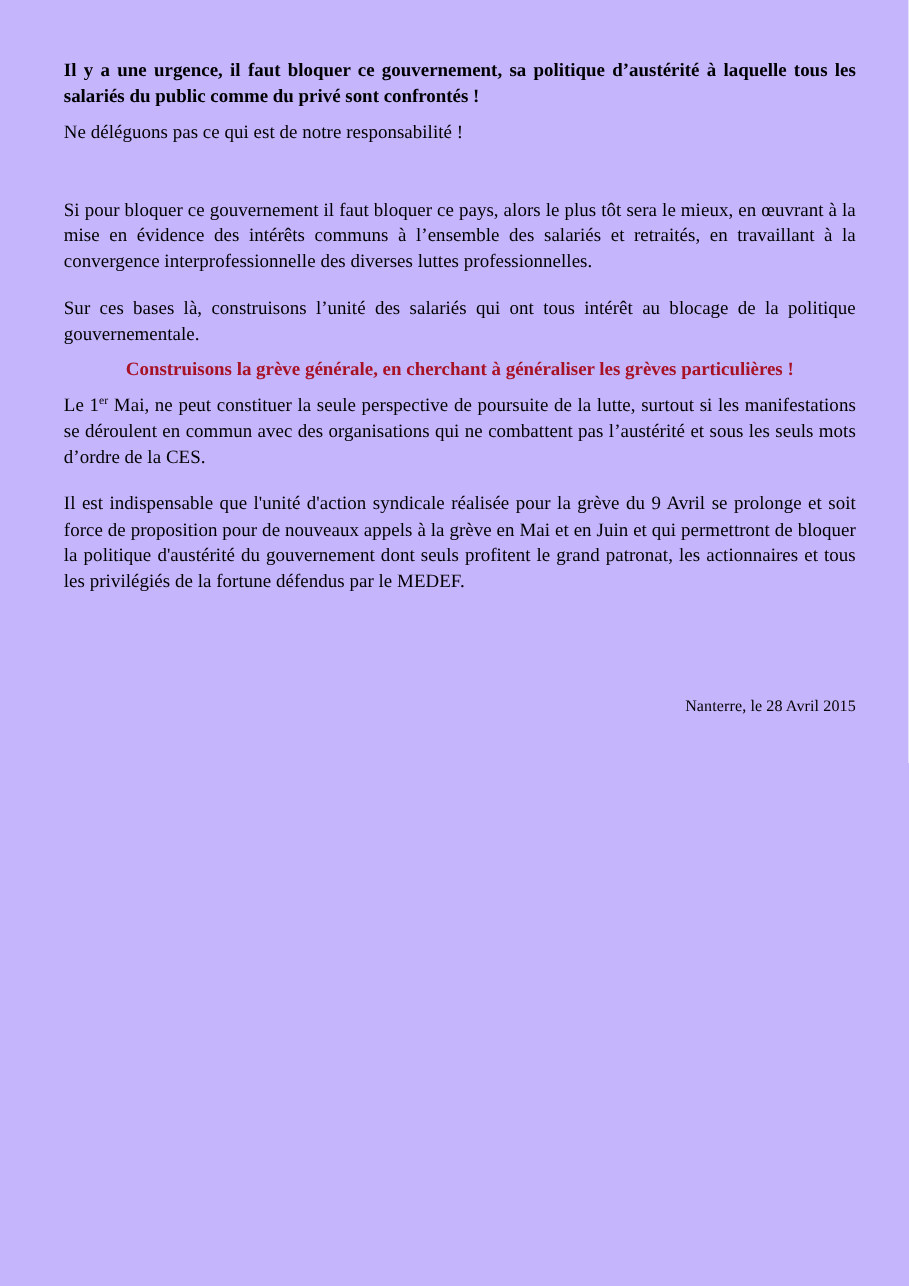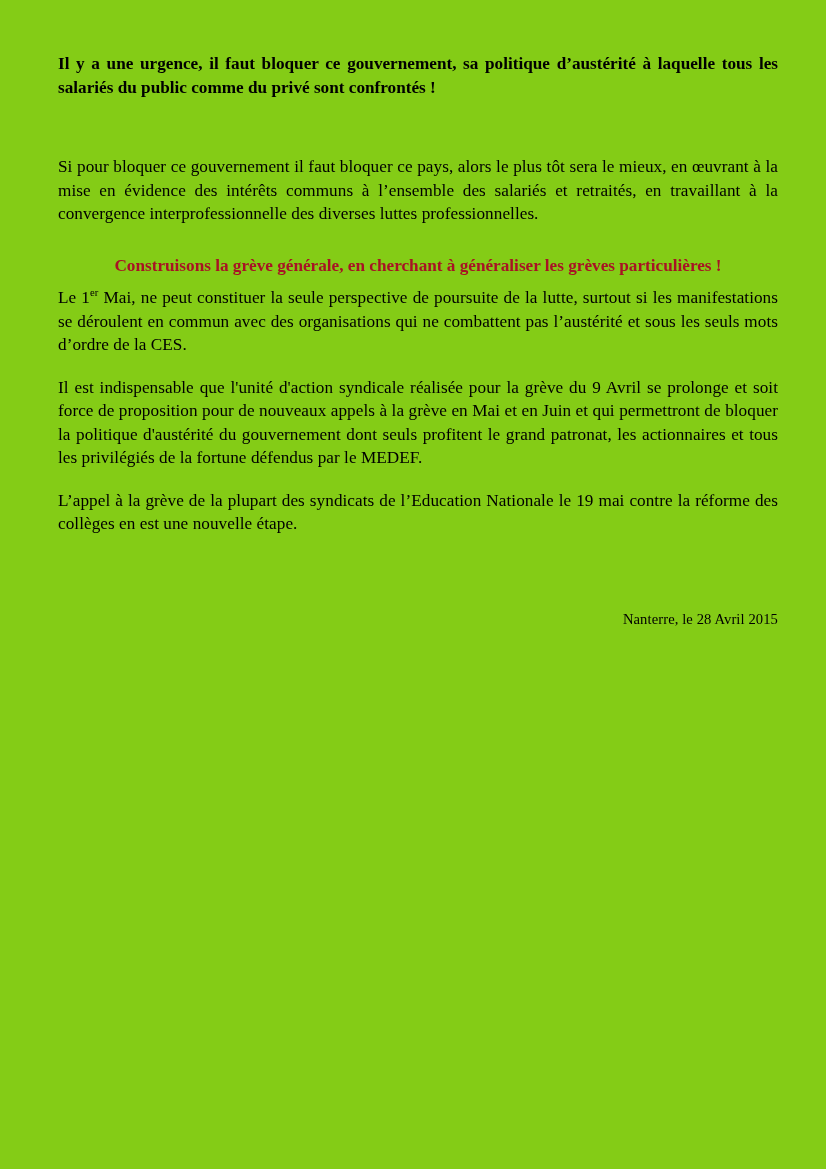--- a/index.html
+++ b/index.html
@@ -13,21 +13,21 @@
     overflow: hidden;
     font-family: "Liberation Serif", "DejaVu Serif", serif;
     color: #000000;
     -webkit-font-smoothing: antialiased;
   }
 
   .page {
     position: relative;
     width: 826px;
     height: 1169px;
-    background: #84cc16;
+    background: #c4b5fd;
     box-sizing: border-box;
     padding: 52px 48px 0 58px;
   }
 
   .doc-body {
     width: 720px;
   }
 
   p, .para {
     margin: 0;
@@ -82,48 +82,49 @@
 </head>
 <body>
 
 <div class="page">
   <div class="doc-body">
 
     <div class="heading-bold">Il y a une urgence, il faut bloquer ce gouvernement, sa politique d’austérité à laquelle tous les salariés du public comme du privé sont confrontés !</div>
 
     <div class="gap-sm"></div>
 
+    <p class="para">Ne déléguons pas ce qui est de notre responsabilité !</p>
 
     <div class="gap-md"></div>
 
 
     <div class="gap-md"></div>
 
 
     <div class="gap-sm"></div>
 
     <p class="para">Si pour bloquer ce gouvernement il faut bloquer ce pays, alors le plus tôt sera le mieux, en œuvrant à la mise en évidence des intérêts communs à l’ensemble des salariés et retraités, en travaillant à la convergence interprofessionnelle des diverses luttes professionnelles.</p>
 
     <div class="gap-md"></div>
 
+    <p class="para">Sur ces bases là, construisons l’unité des salariés qui ont tous intérêt au blocage de la politique gouvernementale.</p>
 
     <div class="gap-sm"></div>
 
     <div class="heading-red">Construisons la grève générale, en cherchant à généraliser les grèves particulières !</div>
 
     <div class="gap-sm"></div>
 
     <p class="para"><span>Le 1</span><sup>er</sup><span> Mai, ne peut constituer la seule perspective de poursuite de la lutte, surtout si les manifestations se déroulent en commun avec des organisations qui ne combattent pas l’austérité et sous les seuls mots d’ordre de la CES.</span></p>
 
     <div class="gap-md"></div>
 
     <p class="para">Il est indispensable que l'unité d'action syndicale réalisée pour la grève du 9 Avril se prolonge et soit force de proposition pour de nouveaux appels à la grève en Mai et en Juin et qui permettront de bloquer la politique d'austérité du gouvernement dont seuls profitent le grand patronat, les actionnaires et tous les privilégiés de la fortune défendus par le MEDEF.</p>
 
     <div class="gap-md"></div>
 
-    <p class="para">L’appel à la grève de la plupart des syndicats de l’Education Nationale le 19 mai contre la réforme des collèges en est une nouvelle étape.</p>
 
     <div class="signature-wrap">
       <span class="signature">Nanterre, le 28 Avril 2015</span>
     </div>
 
   </div>
 </div>
 
 </body></html>

